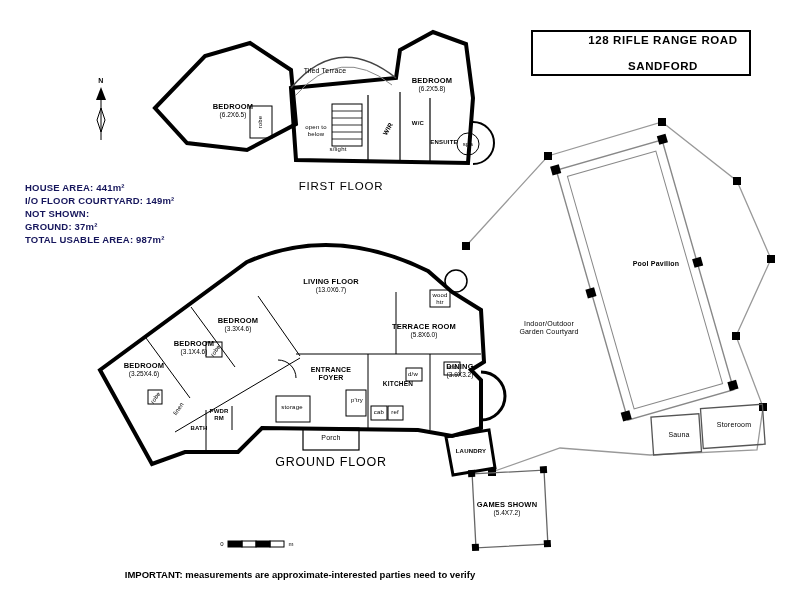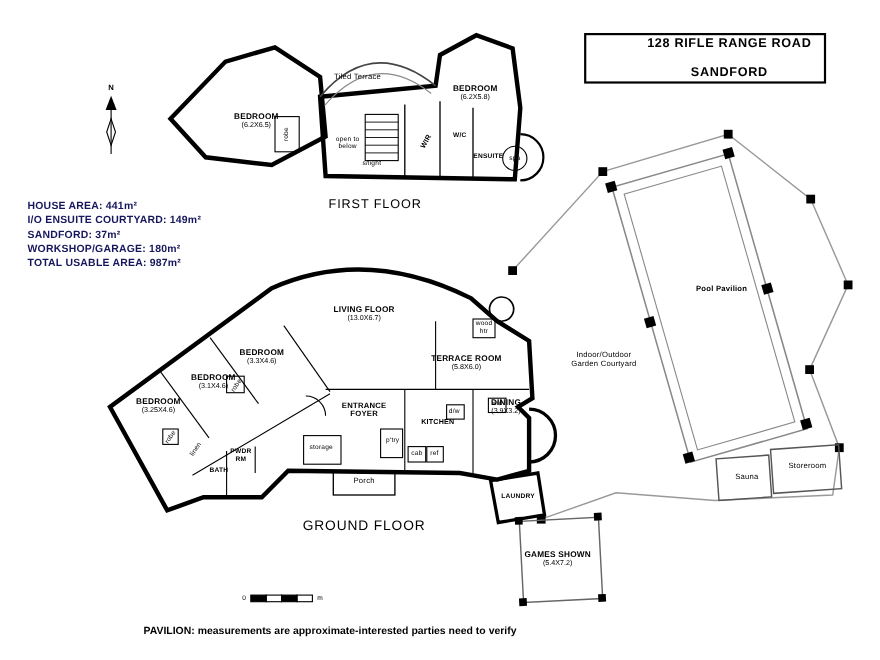--- a/index.html
+++ b/index.html
@@ -12,21 +12,21 @@
   .lbl .dims{display:block;font-weight:normal;font-size:6.5px;letter-spacing:0;}
   .t6{font-size:6px;font-weight:normal;}
   .t7{font-size:7px;font-weight:normal;}
   .b6{font-size:6px;font-weight:bold;}
   .b65{font-size:6.5px;font-weight:bold;}
   .b7{font-size:7px;font-weight:bold;}
   .rot55{transform:translate(-50%,-50%) rotate(-55deg);}
   .rot60{transform:translate(-50%,-50%) rotate(-60deg);}
   .rot90{transform:translate(-50%,-50%) rotate(-90deg);}
   .floor-lbl{font-size:11.5px;font-weight:normal;letter-spacing:.8px;}
-  .floor-lbl.big{font-size:12.5px;margin-top:16px;}
+  .floor-lbl.big{font-size:12.5px;}
   .titlebox{position:absolute;left:531px;top:30px;width:172px;height:42px;border:2px solid #000;
             display:flex;flex-direction:column;align-items:center;justify-content:center;gap:14px;
             font-weight:bold;font-size:11.5px;letter-spacing:.6px;background:#fff;padding-left:44px;}
   .info{position:absolute;left:25px;top:181px;color:var(--info,#16165c);}
   .info div{font-size:9.5px;font-weight:bold;line-height:13px;letter-spacing:.2px;}
   .disclaimer{position:absolute;left:300px;top:574px;transform:translate(-50%,-50%);
               font-size:9.5px;font-weight:bold;white-space:nowrap;}
 </style>
 </head>
 <body>
@@ -144,23 +144,23 @@
 
   <div class="titlebox">
     <div>128 RIFLE RANGE ROAD</div>
     <div>SANDFORD</div>
   </div>
 
   <div class="lbl b7" style="left:101px;top:81px">N</div>
 
   <div class="info">
     <div>HOUSE AREA: 441m²</div>
-    <div>I/O ENSUITE COURTYARD: 149m²</div>
-    <div>SANDFORD: 37m²</div>
-    <div>WORKSHOP/GARAGE: 180m²</div>
+    <div>I/O FLOOR COURTYARD: 149m²</div>
+    <div>NOT SHOWN:</div>
+    <div>GROUND: 37m²</div>
     <div>TOTAL USABLE AREA: 987m²</div>
   </div>
 
   <div class="lbl t7" style="left:325px;top:71px">Tiled Terrace</div>
   <div class="lbl" style="left:233px;top:110px">
     <span class="nm">BEDROOM</span>
     <span class="dims">(6.2X6.5)</span>
   </div>
   <div class="lbl" style="left:432px;top:84px">
     <span class="nm">BEDROOM</span>
@@ -236,15 +236,15 @@
     <span class="nm">Garden Courtyard</span>
   </div>
   <div class="lbl b7" style="left:656px;top:264px">Pool Pavilion</div>
   <div class="lbl t7" style="left:679px;top:435px">Sauna</div>
   <div class="lbl t7" style="left:734px;top:425px">Storeroom</div>
   <div class="lbl floor-lbl big" style="left:331px;top:462px">GROUND FLOOR</div>
 
   <div class="lbl t6" style="left:222px;top:545px">0</div>
   <div class="lbl t6" style="left:291px;top:545px">m</div>
 
-  <div class="disclaimer">PAVILION: measurements are approximate-interested parties need to verify</div>
+  <div class="disclaimer">IMPORTANT: measurements are approximate-interested parties need to verify</div>
 
 </div>
 
 </body></html>

